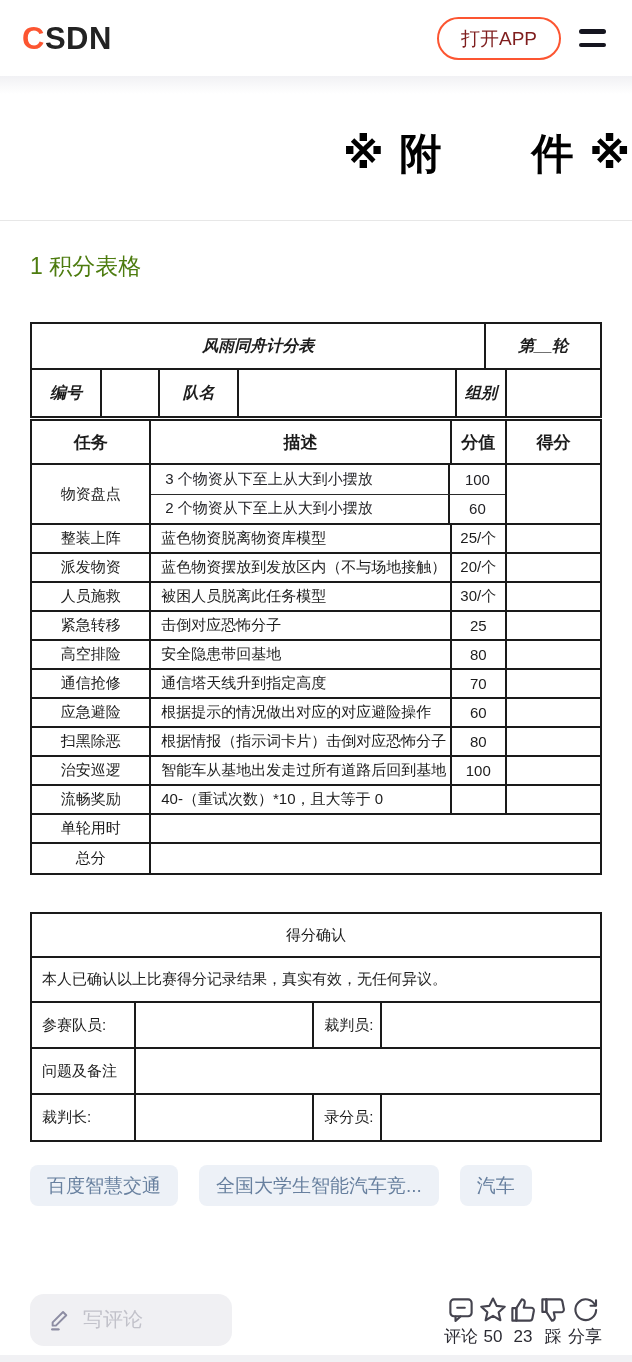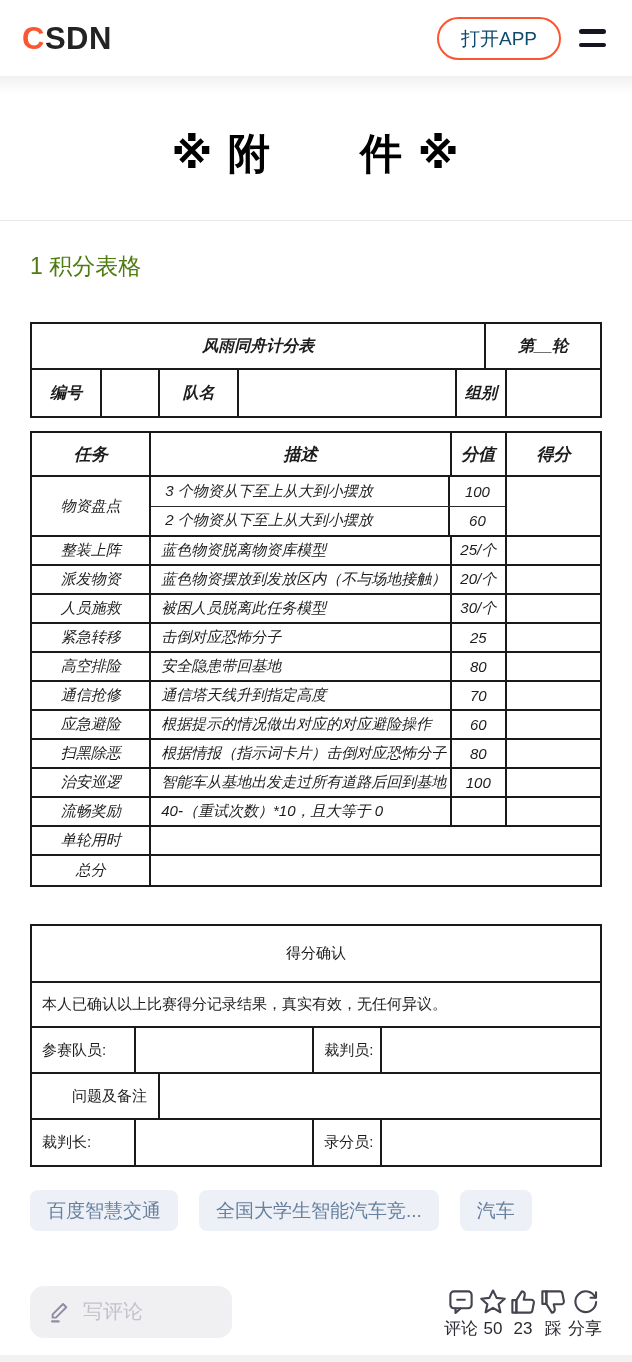--- a/index.html
+++ b/index.html
@@ -4,28 +4,28 @@
 <style>
   * { margin:0; padding:0; box-sizing:border-box; }
   html,body { width:632px; height:1362px; background:#fff; overflow:hidden;
     font-family:"Liberation Sans","DejaVu Sans",sans-serif; color:#222226; }
 
   
   .header { height:76px; display:flex; align-items:center; padding:0 26px 0 22px; background:#fff; }
   .logo { font-size:31px; font-weight:800; letter-spacing:.5px; line-height:1; }
   .logo .c { color:#fc5531; }
   .logo .rest { color:#232323; }
-  .open-app { margin-left:auto; border:2px solid #fc5531; color:#0c4a6e; background:#fff;
+  .open-app { margin-left:auto; border:2px solid #fc5531; color:#7f1d1d; background:#fff;
     border-radius:24px; font-size:19px; padding:10px 22px; line-height:1; font-family:inherit; }
   .burger { margin-left:18px; display:flex; flex-direction:column; gap:9px; padding:4px 0; cursor:pointer; }
   .burger span { display:block; width:27px; height:4.5px; border-radius:2.5px; background:#15151f; }
   .header-strip { height:18px; background:linear-gradient(#f1f1f4,#ffffff); }
 
   
-  .doc-title { margin-top:32px; text-align:center; font-size:42px; font-weight:700;
+  .doc-title { margin-top:32px; text-align:right; font-size:42px; font-weight:700;
     white-space:pre; letter-spacing:2px; color:#000; }
   .hr { border:none; border-top:1px solid #e7e7e7; margin:38px 0 0 0; }
   .section-heading { margin:30px 30px 0 30px; font-size:23px; font-weight:400; color:#4d7c0f; }
 
   .tbl-wrap { margin:0 30px; }
   .tbl { border:2px solid #1a1a1a; width:572px; background:#fff; }
   .row { display:flex; border-bottom:2px solid #1a1a1a; }
   .row:last-child { border-bottom:none; }
   .cell { display:flex; align-items:center; justify-content:center; font-size:15px;
     color:#1c1c1c; overflow:hidden; white-space:nowrap; }
@@ -36,47 +36,47 @@
   
   .info-tbl { margin-top:40px; }
   .info-tbl .row { height:46px;font-style:italic; }
   .it-title { width:80%; font-size:20px; }
   .it-round { width:20%; font-size:17px; }
   .it-c1{width:12.3%;} .it-c2{width:10.3%;} .it-c3{width:13.9%;}
   .it-c4{width:38.4%;} .it-c5{width:8.7%;} .it-c6{width:16.4%;}
   .info-tbl .cell{font-size:16px;}
 
   
-  .score-tbl { margin-top:13px;font-style:italic; }
+  .score-tbl { margin-top:1px; }
   .sc-head { height:44px; }
   .sc-head .cell { font-size:17px; font-weight:700; }
   .c-task{width:21%;} .c-desc{width:52.9%;} .c-val{width:9.7%;} .c-score{width:16.4%;}
   .sc-row { height:29px; }
   .group-row { height:60px; }
   .c-mid { width:62.6%; display:flex; flex-direction:column; }
   .sub { flex:1; display:flex; }
   .sub.first { border-bottom:1px solid #2a2a2a; }
   .sub-desc { width:84.5%; border-right:2px solid #1a1a1a; display:flex; align-items:center;
     padding-left:14px; font-size:15px; }
   .sub-val { width:15.5%; display:flex; align-items:center; justify-content:center; font-size:15px; }
 
   
   .confirm-tbl { margin-top:37px; }
-  .cf-row1 { height:57px; } .cf-row2 { height:45px; }
-  .cf-row3 { height:46px; } .cf-row4 { height:46px;padding-left:30px; } .cf-row5 { height:45px; }
+  .cf-row1 { height:44px; } .cf-row2 { height:45px; }
+  .cf-row3 { height:46px; } .cf-row4 { height:46px; } .cf-row5 { height:45px; }
   .cf-l1{width:18.3%;} .cf-f1{width:31.4%;} .cf-l2{width:11.9%;} .cf-f2{width:38.4%;}
   .cf-full { width:100%; }
 
   
   .tags { margin:23px 30px 0 30px; display:flex; gap:21px; }
   .tag { background:#edf1f7; color:#68809f; font-size:19px; line-height:1;
     padding:11px 17px; border-radius:8px; white-space:nowrap; }
 
   
-  .bottom-bar { position:absolute; left:0; bottom:8px; width:632px; height:79px;
+  .bottom-bar { position:absolute; left:0; bottom:0; width:632px; height:79px;
     background:#fff; display:flex; align-items:center; padding:0 30px 6px 30px; }
   .bottom-strip { position:absolute; left:0; bottom:0; width:632px; height:7px; background:#f1f1f4; }
   .comment-pill { width:202px; height:52px; background:#f0f0f3; border-radius:14px;
     display:flex; align-items:center; gap:10px; padding-left:17px; }
   .comment-pill .ph { font-size:20px; color:#c2c2ca; }
   .actions { flex:1; margin-left:36px; display:flex; justify-content:flex-end; align-items:flex-end; }
   .action { display:flex; flex-direction:column; align-items:center; gap:3px; cursor:pointer; }
   .action svg { display:block; }
   .action .lbl { font-size:17px; color:#2b2b33; line-height:1; }
 </style>

